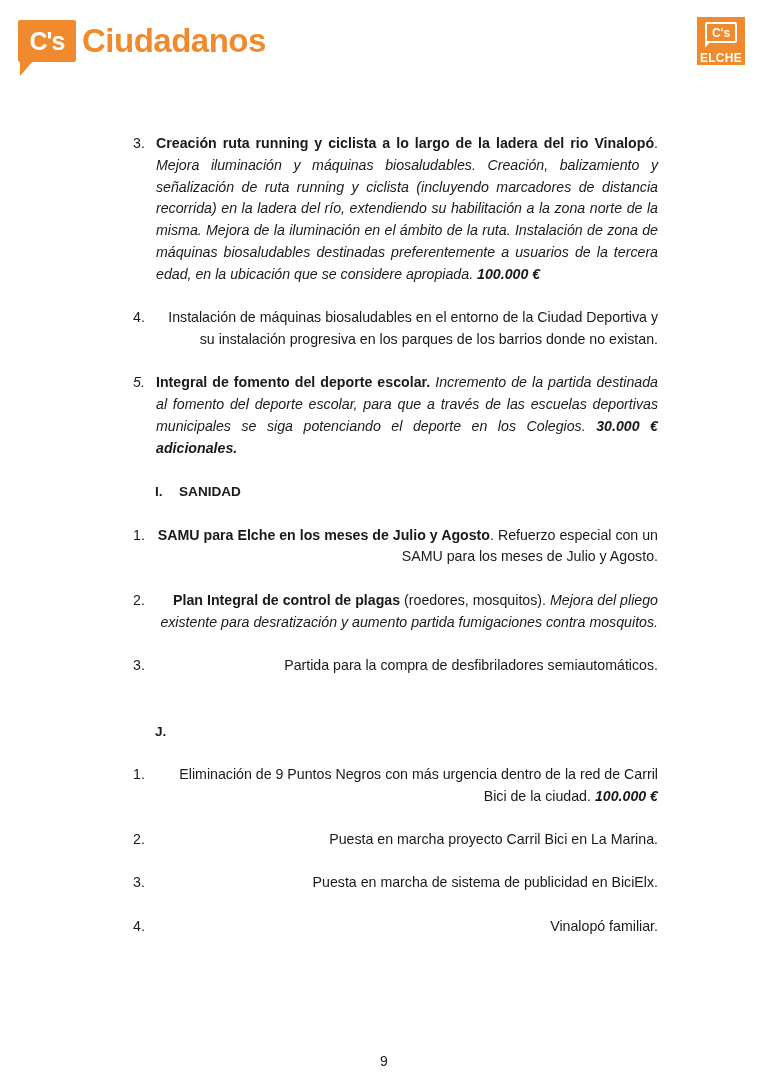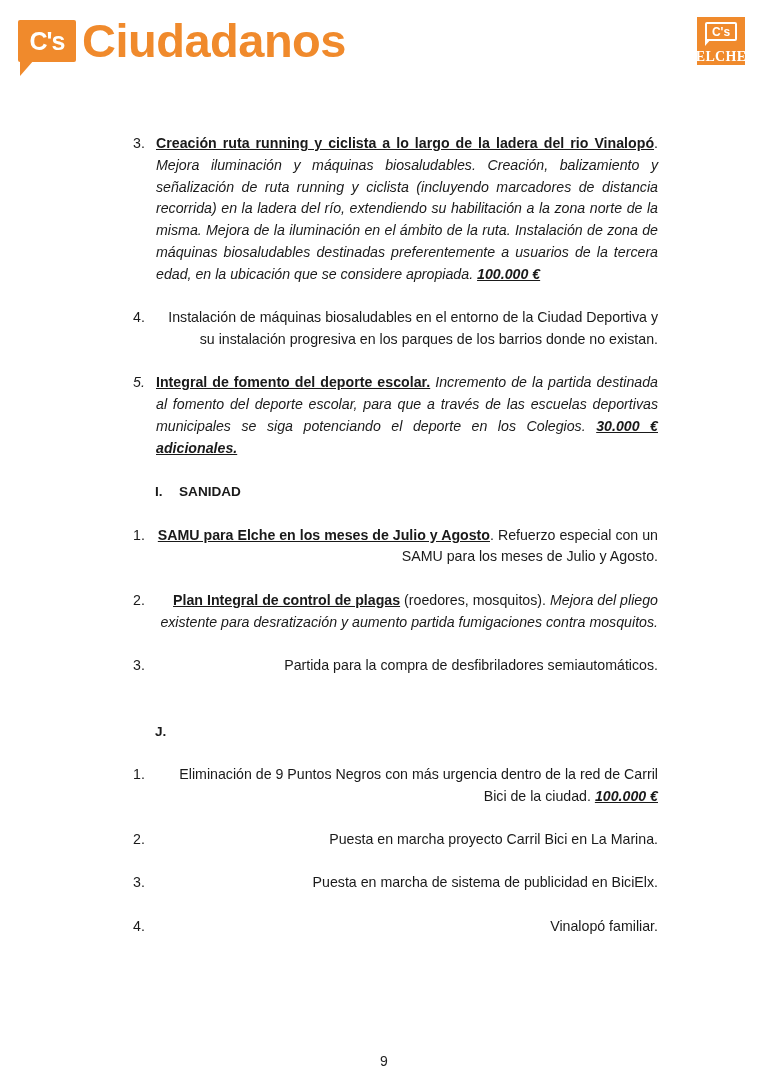--- a/index.html
+++ b/index.html
@@ -1,33 +1,33 @@
 <!DOCTYPE html>
 <html><head>
 <meta charset="utf-8">
 <style>
   html, body { margin:0; padding:0; background:#ffffff; }
   body { width:768px; height:1086px; position:relative; overflow:hidden; font-family:"Liberation Sans", sans-serif; color:#1a1a1a; }
   .logo-main { position:absolute; left:18px; top:16px; height:56px; display:flex; align-items:flex-start; }
   .bubble { position:relative; width:58px; height:42px; background:#f08a2c; border-radius:2px; margin-top:4px; display:flex; align-items:center; justify-content:center; color:#fff; font-weight:bold; font-size:25px; letter-spacing:-1px; }
   .bubble-tail { position:absolute; left:2px; bottom:-14px; width:0; height:0; border-left:0 solid transparent; border-right:14px solid transparent; border-top:16px solid #f08a2c; }
-  .logo-word { margin-left:6px; font-size:47px; font-weight:bold; color:#f08a2c; line-height:50px; letter-spacing:-0.5px; }
+  .logo-word { margin-left:6px; font-size:33px; font-weight:bold; color:#f08a2c; line-height:50px; letter-spacing:-0.5px; }
   .logo-elche { position:absolute; left:697px; top:17px; width:48px; height:48px; background:#f08a2c; display:flex; flex-direction:column; align-items:center; }
   .mini-bubble { position:relative; margin-top:5px; width:28px; height:18px; border:2px solid #fff; border-radius:2px; color:#fff; font-weight:bold; font-size:12px; display:flex; align-items:center; justify-content:center; }
   .mini-tail { position:absolute; left:-2px; bottom:-7px; border-right:6px solid transparent; border-top:7px solid #fff; }
-  .elche-label { color:#fff; font-size:14px; font-weight:bold; margin-top:8px; letter-spacing:0.3px;font-family:Liberation Serif, serif; }
+  .elche-label { color:#fff; font-size:12px; font-weight:bold; margin-top:8px; letter-spacing:0.3px; }
 
   .content { position:absolute; left:133px; top:133px; width:525px; font-size:14.2px; line-height:21.8px; }
   .item { display:flex; margin-bottom:21.5px; }
   .num { width:23px; flex:none; }
   .txt { flex:1; text-align:justify; }
   .txt.left { text-align:right; }
   .heading { display:flex; font-weight:bold; font-size:13.6px; margin-left:22px; margin-bottom:21.5px; }
   .heading .hnum { width:24px; }
-  b { font-weight:bold;text-decoration:underline; }
+  b { font-weight:bold; }
   i { font-style:italic; }
   .page-num { position:absolute; top:1053px; left:0; width:768px; text-align:center; font-size:14px; color:#222; }
 </style>
 </head>
 <body>
 
 <div class="logo-main">
   <div class="bubble">
     <span>C's</span>
     <div class="bubble-tail"></div>

